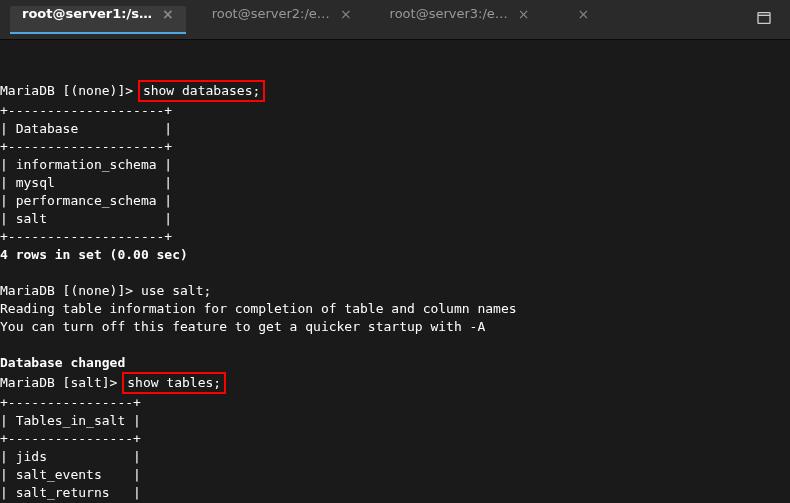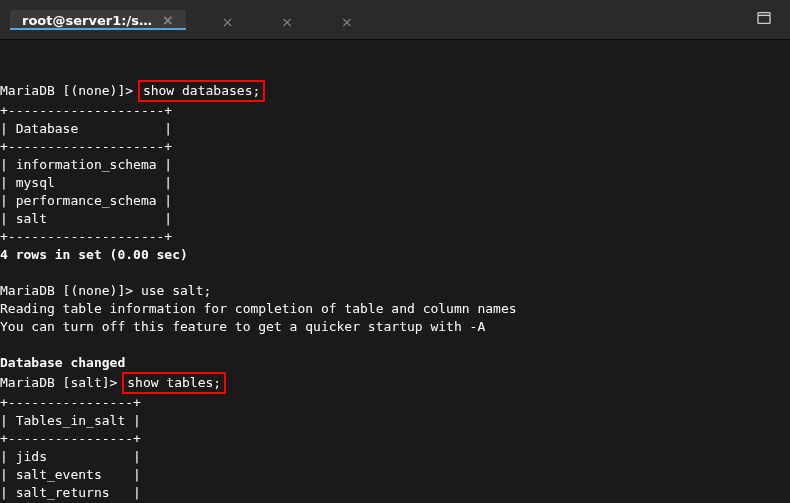--- a/index.html
+++ b/index.html
@@ -19,23 +19,23 @@
     .tab-bar {
       background: #2a2a2a;
       height: 40px;
       display: flex;
       align-items: center;
       padding: 0 10px;
       border-bottom: 1px solid #0a0a0a;
     }
     .tab {
       display: flex;
-      align-items: flex-end;
+      align-items: flex-start;
       padding: 0 12px;
-      height: 20px;
+      height: 28px;
       margin-right: 14px;
       color: #999;
       font-family: "DejaVu Sans", "Liberation Sans", sans-serif;
       font-size: 13px;
       cursor: pointer;
       border-radius: 2px 2px 0 0;
     }
     .tab.active {
       background: #3a3a3a;
       color: #fff;
@@ -74,23 +74,25 @@
   </style>
 </head>
 <body>
 
 <div class="tab-bar">
   <div class="tab active">
     <span>root@server1:/s…</span>
     <span class="tab-close">×</span>
   </div>
   <div class="tab">
+    <span>root@server2:/e…</span>
     <span class="tab-close">×</span>
   </div>
   <div class="tab">
+    <span>root@server3:/e…</span>
     <span class="tab-close">×</span>
   </div>
   <div class="tab">
     <span class="tab-close">×</span>
   </div>
   <div class="tab-bar-right">
     <svg width="16" height="16" viewBox="0 0 24 24" fill="none" stroke="#ccc" stroke-width="2">
       <rect x="3" y="4" width="18" height="16" rx="1"></rect>
       <line x1="3" y1="8" x2="21" y2="8"></line>
     </svg>

